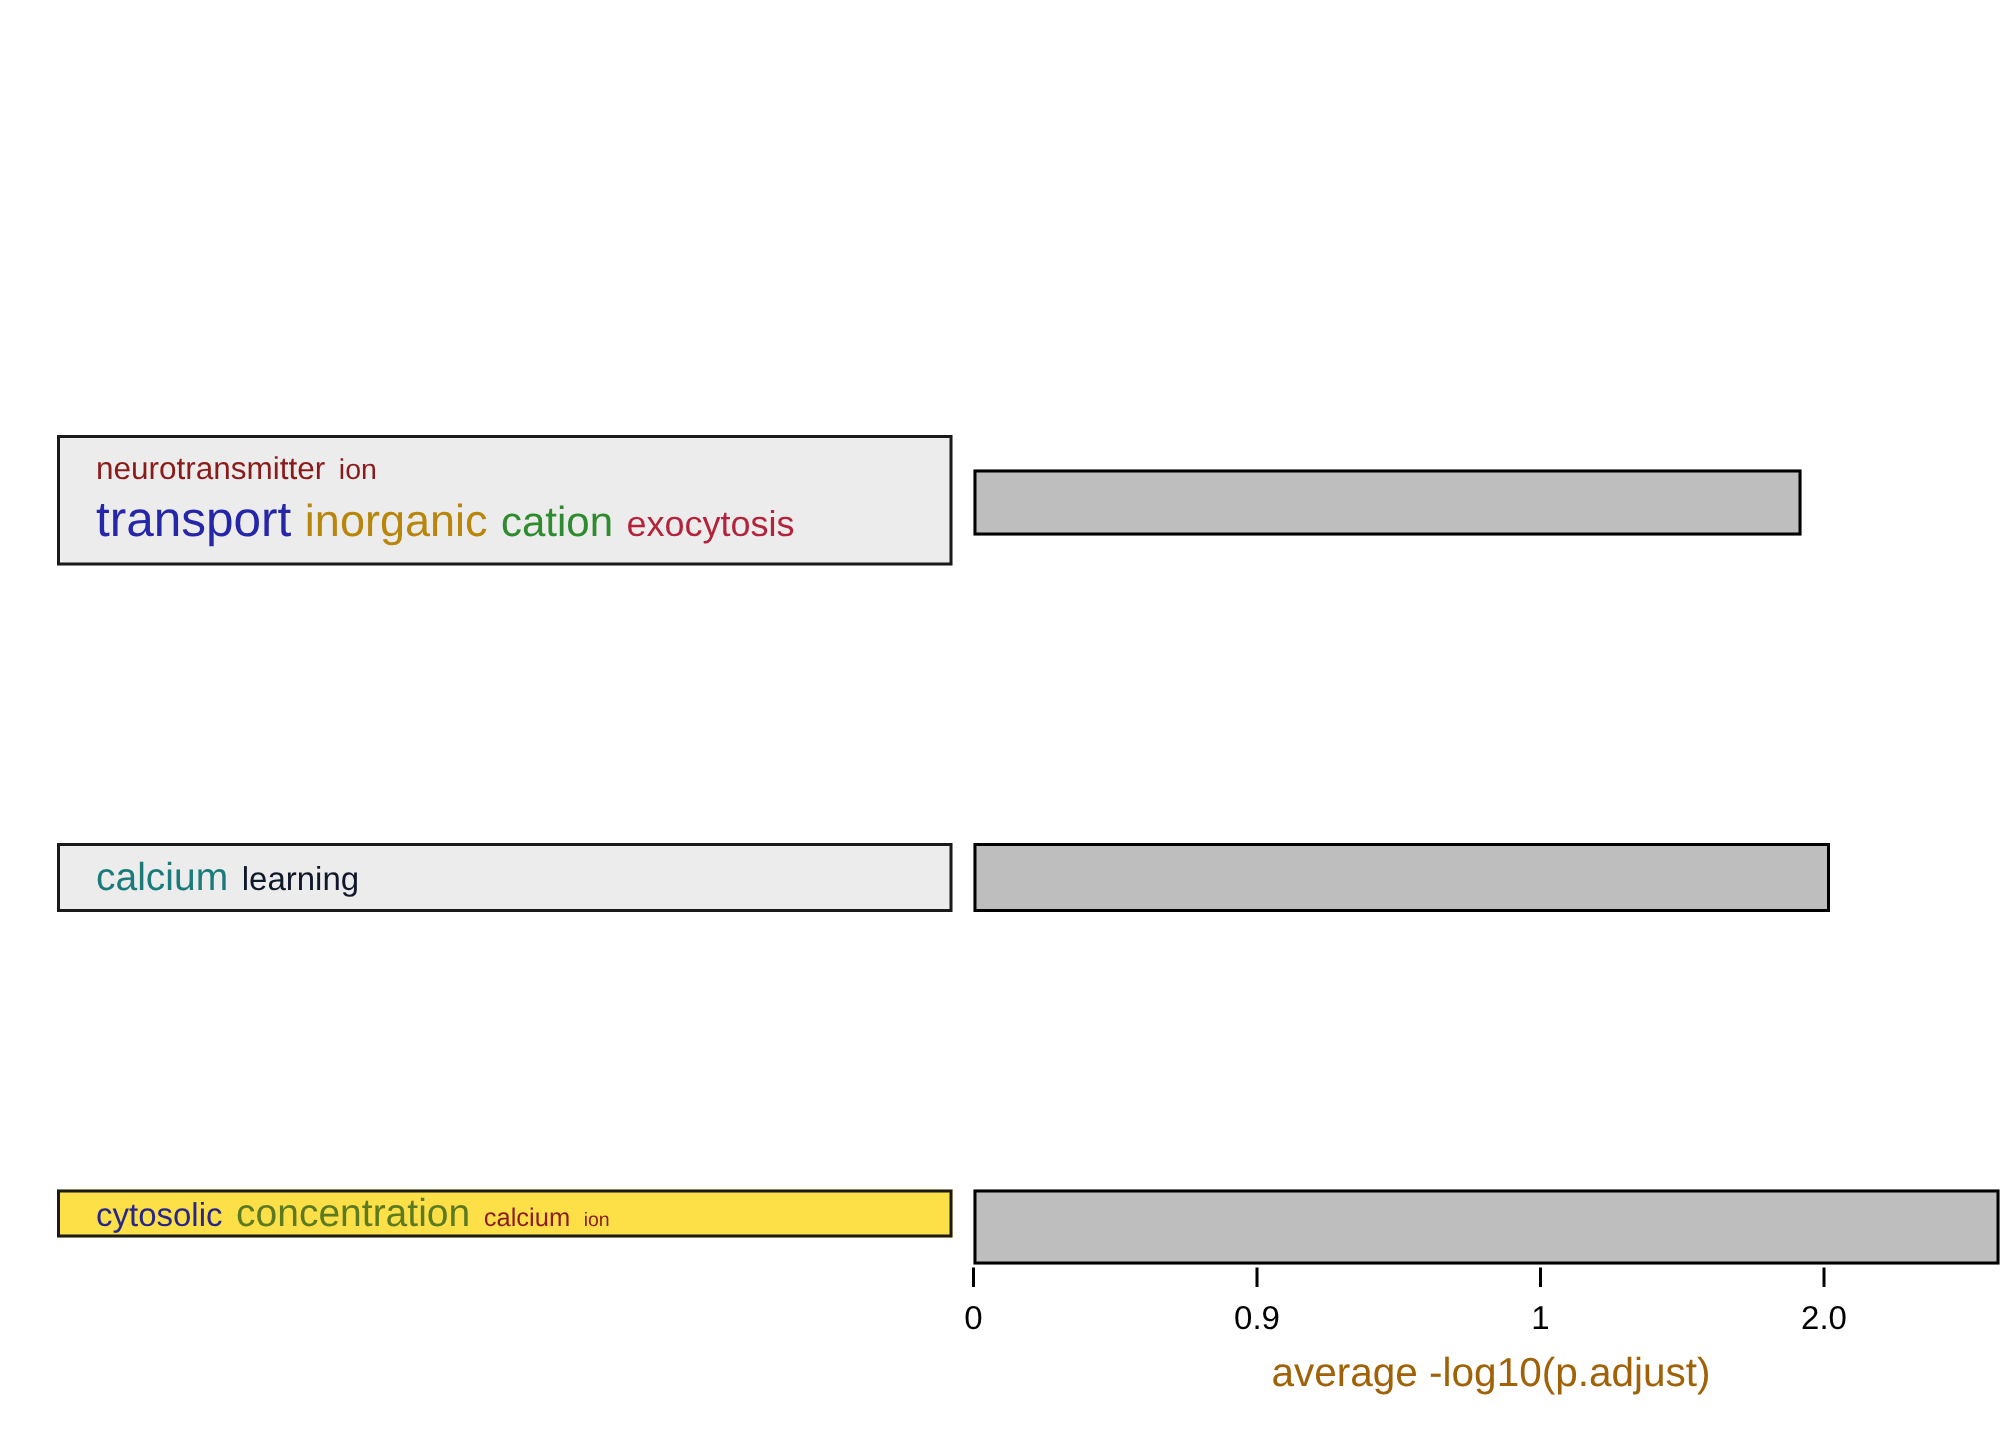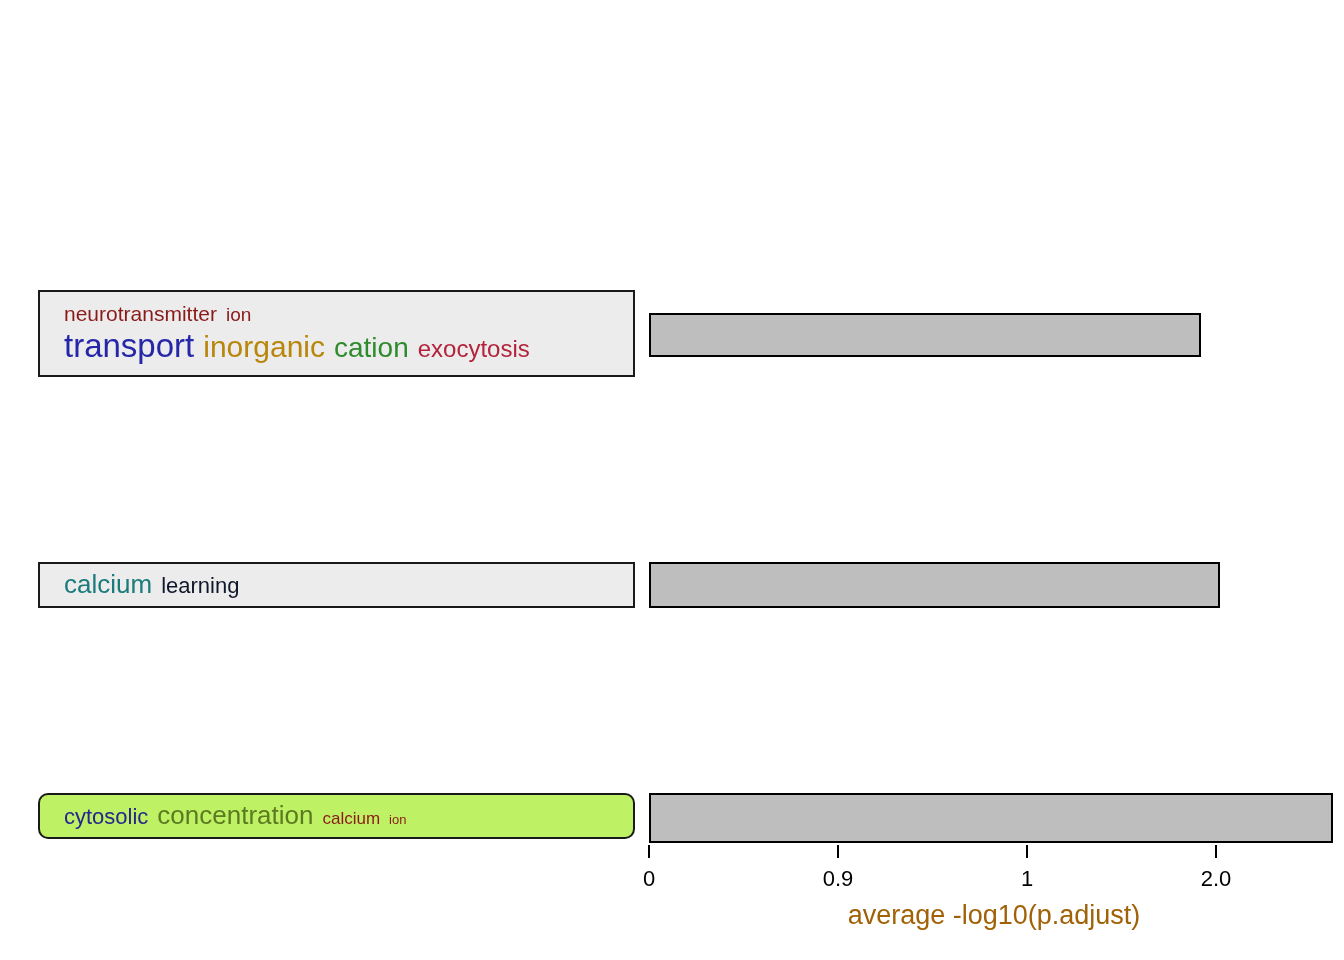--- a/index.html
+++ b/index.html
@@ -80,21 +80,21 @@
         </div>
       </div>
       <div class="bar" style="background: rgb(190, 190, 190); border-color: rgb(0, 0, 0); left: 649px; top: 313px; width: 552px; height: 44px;"></div>
       <div class="cloud-box" style="background: rgb(236, 236, 236); border-color: rgb(26, 26, 26); left: 38px; top: 562px; width: 597px; height: 46px;">
         <div class="cloud-line">
           <span class="cloud-word" style="color: rgb(27, 123, 123); font-size: 26px;">calcium</span>
           <span class="cloud-word" style="color: #0f172a; font-size: 22px;">learning</span>
         </div>
       </div>
       <div class="bar" style="background: rgb(190, 190, 190); border-color: rgb(0, 0, 0); left: 649px; top: 562px; width: 571px; height: 46px;"></div>
-      <div class="cloud-box" style="background: #bef264; border-color: rgb(26, 26, 26); left: 38px; top: 793px; width: 597px; height: 46px; border-radius: 10px;">
+      <div class="cloud-box" style="background: #fde047; border-color: rgb(26, 26, 26); left: 38px; top: 793px; width: 597px; height: 32px;">
         <div class="cloud-line">
           <span class="cloud-word" style="color: rgb(38, 38, 140); font-size: 22px;">cytosolic</span>
           <span class="cloud-word" style="color: rgb(92, 122, 33); font-size: 26px;">concentration</span>
           <span class="cloud-word" style="color: rgb(139, 26, 26); font-size: 17px;">calcium</span>
           <span class="cloud-word" style="color: rgb(139, 26, 26); font-size: 13px;">ion</span>
         </div>
       </div>
       <div class="bar" style="background: rgb(190, 190, 190); border-color: rgb(0, 0, 0); left: 649px; top: 793px; width: 684px; height: 50px;"></div>
     </div>
   <div id="axis-layer">

